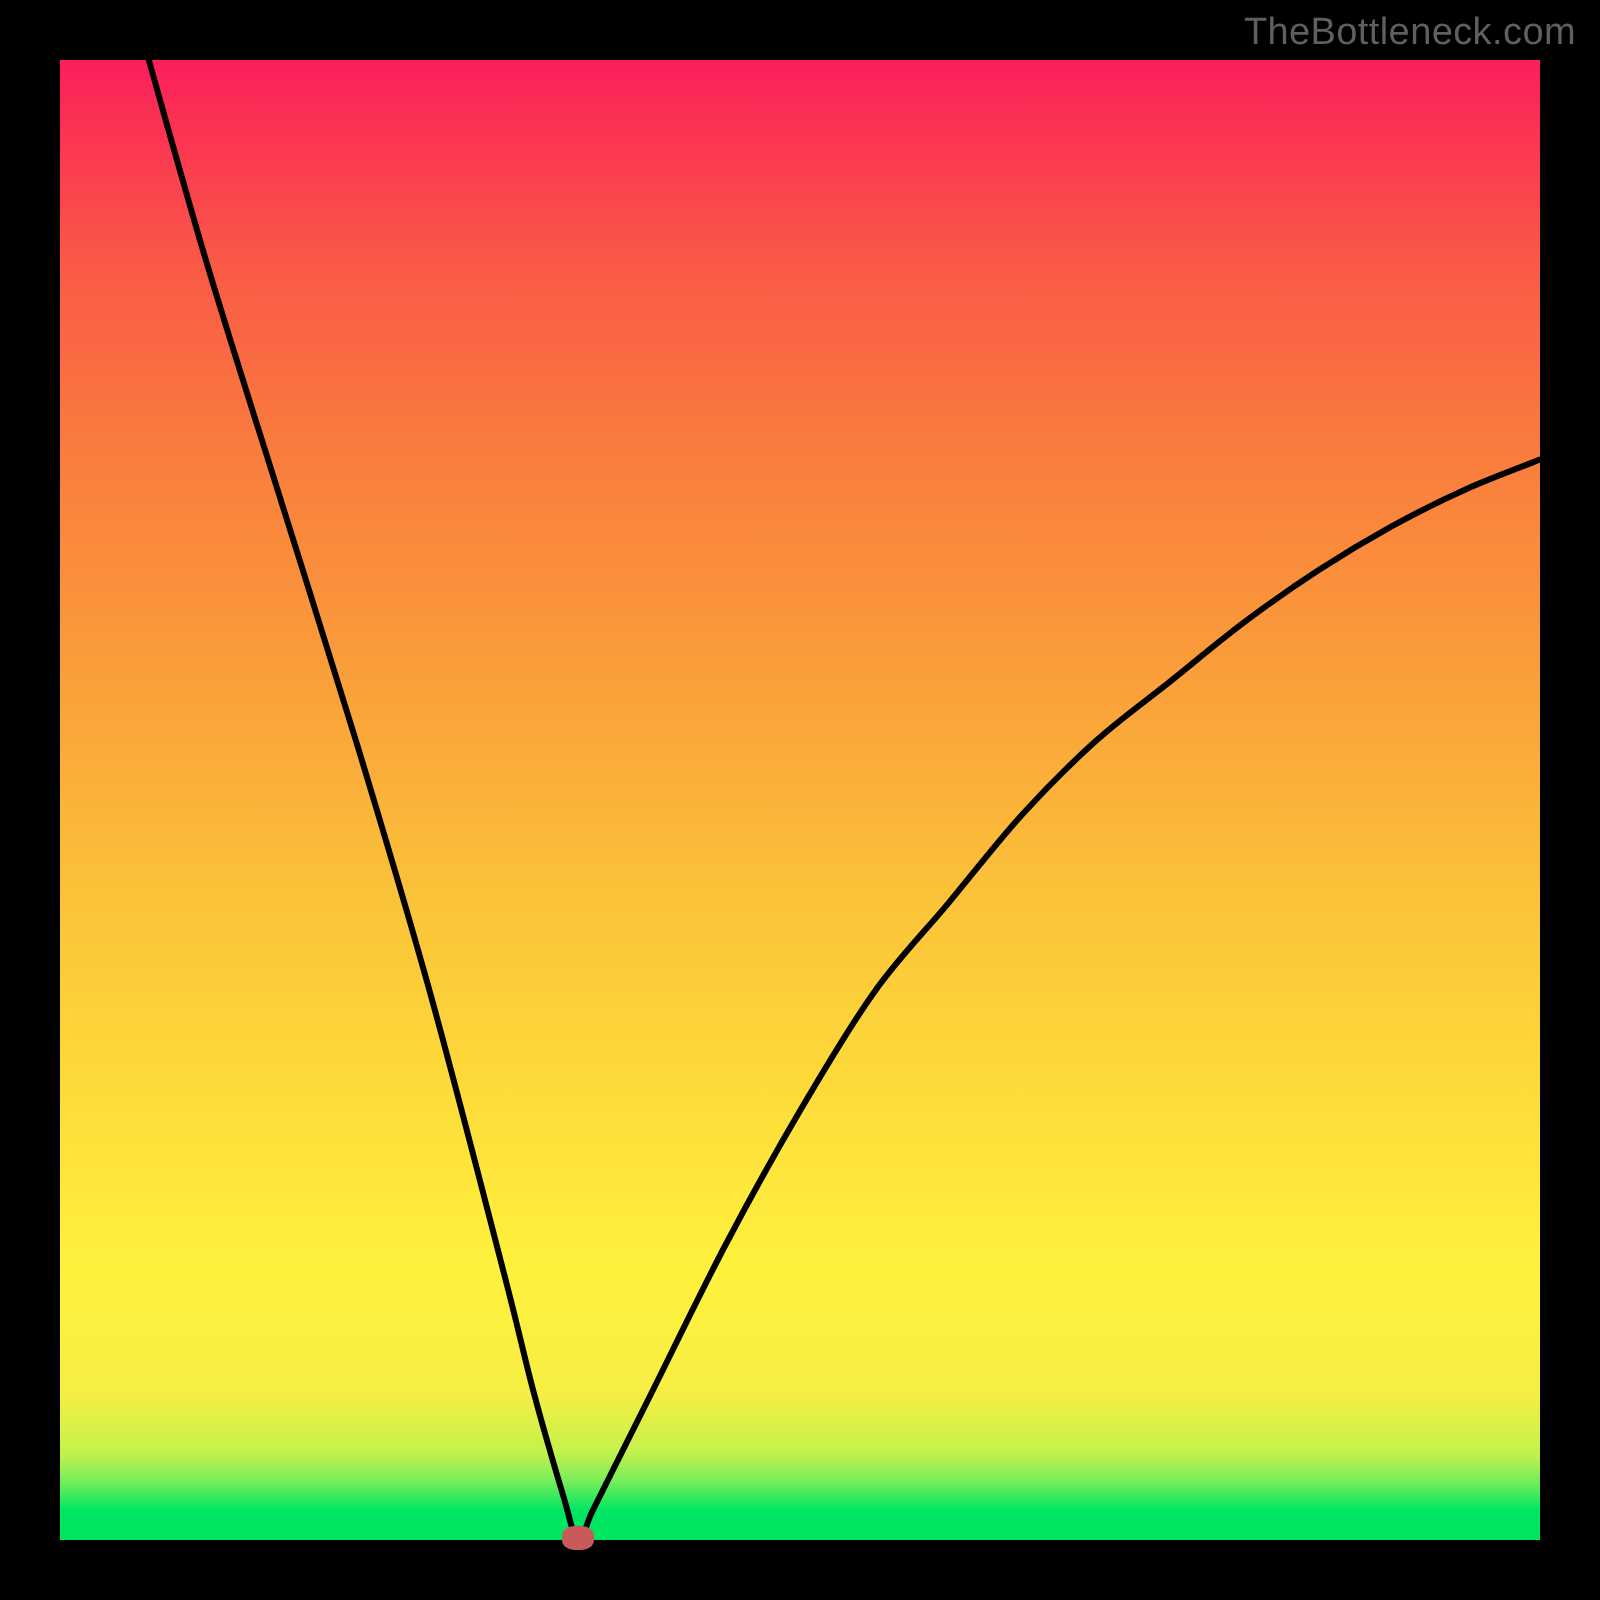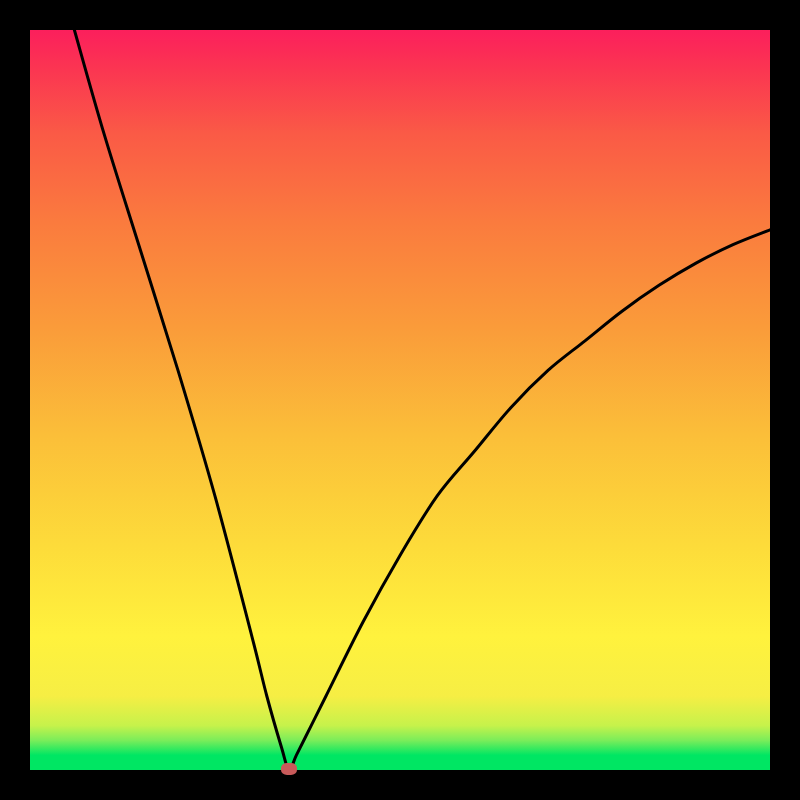--- a/index.html
+++ b/index.html
@@ -62,13 +62,14 @@
 <div class="frame">
   <div class="plot-area">
 
     <svg class="curve-svg" viewBox="0 0 740 740" preserveAspectRatio="none">
       <path fill="none" stroke="#000" stroke-width="3" stroke-linecap="round" d="M 44.4 0 C 49.33333333333333 17.26666666666667, 62.9 66.60000000000002, 74 103.60000000000002 C 85.1 140.60000000000002, 98.66666666666667 182.53333333333333, 111 222 C 123.33333333333333 261.46666666666664, 135.66666666666666 299.7, 148 340.4 C 160.33333333333334 381.09999999999997, 172.66666666666666 421.8, 185 466.2 C 197.33333333333334 510.59999999999997, 213.36666666666667 573.5, 222 606.8 C 230.63333333333333 640.0999999999999, 231.86666666666667 647.5, 236.8 666 C 241.73333333333335 684.5, 247.90000000000003 705.4666666666666, 251.60000000000002 717.8 C 255.3 730.1333333333333, 256.53333333333336 738.7666666666667, 259 740 C 261.46666666666664 741.2333333333333, 262.7 732.6, 266.4 725.2 C 270.09999999999997 717.8000000000001, 276.26666666666665 705.4666666666667, 281.2 695.6 C 286.1333333333333 685.7333333333333, 287.3666666666667 683.2666666666667, 296 666 C 304.6333333333333 648.7333333333333, 320.6666666666667 615.4333333333334, 333 592 C 345.3333333333333 568.5666666666666, 357.66666666666663 546.3666666666667, 370 525.4 C 382.33333333333337 504.4333333333333, 394.66666666666674 483.46666666666664, 407.00000000000006 466.2 C 419.33333333333337 448.93333333333334, 431.6666666666667 436.6, 444 421.8 C 456.3333333333333 407, 468.6666666666667 390.9666666666667, 481 377.40000000000003 C 493.3333333333333 363.83333333333337, 505.6666666666667 351.5, 518 340.4 C 530.3333333333334 329.29999999999995, 542.6666666666666 320.6666666666667, 555 310.8 C 567.3333333333334 300.93333333333334, 579.6666666666666 290.45, 592 281.2 C 604.3333333333334 271.95, 616.6666666666666 263.3166666666666, 629 255.29999999999995 C 641.3333333333334 247.28333333333327, 653.6666666666666 239.8833333333333, 666 233.09999999999997 C 678.3333333333334 226.31666666666663, 690.6666666666666 220.15, 703 214.60000000000002 C 715.3333333333334 209.05000000000004, 733.8333333333334 202.26666666666674, 740 199.80000000000007" id="curve-path"></path>
     </svg>
 
     <div class="marker" id="marker" style="left: 251px; top: 733px; background: rgb(200, 90, 90);"></div>
 
   </div>
+  <div class="attribution">TheBottleneck.com</div>
 </div>
 
 </body></html>

